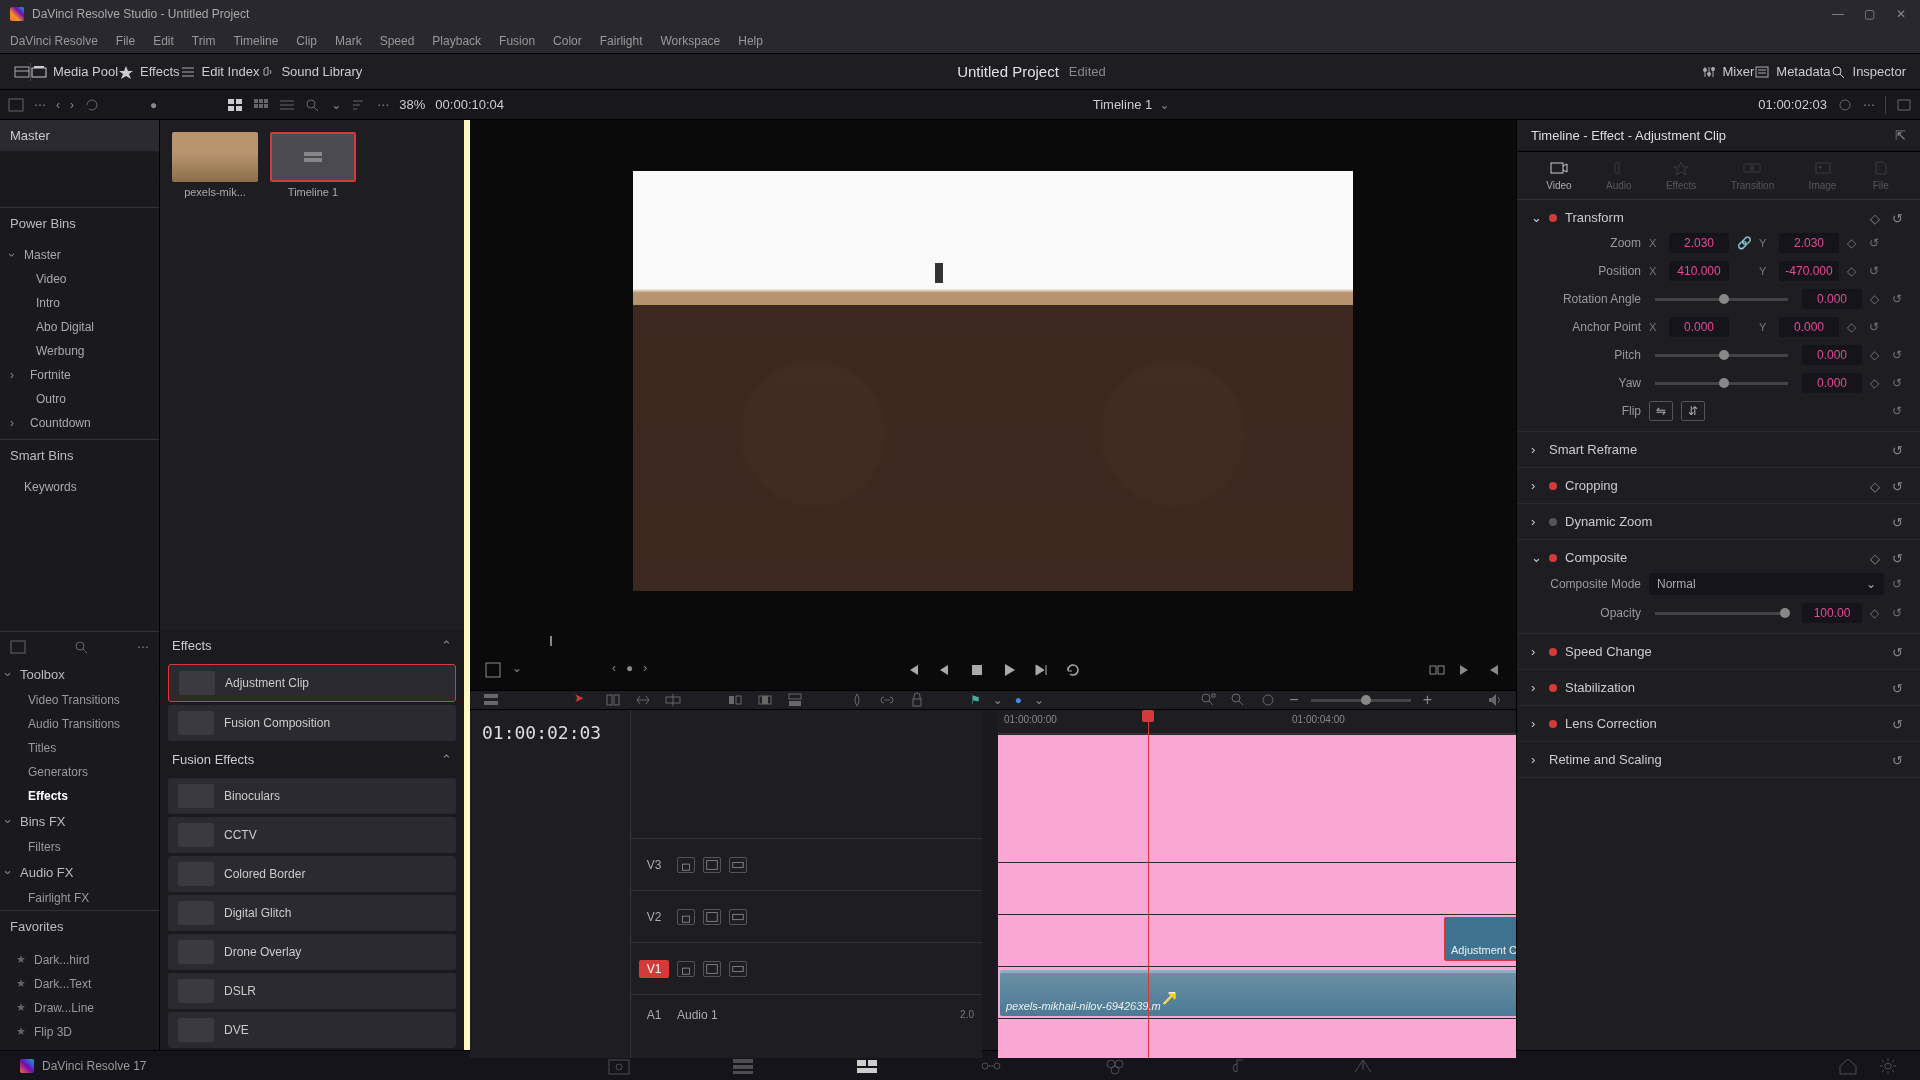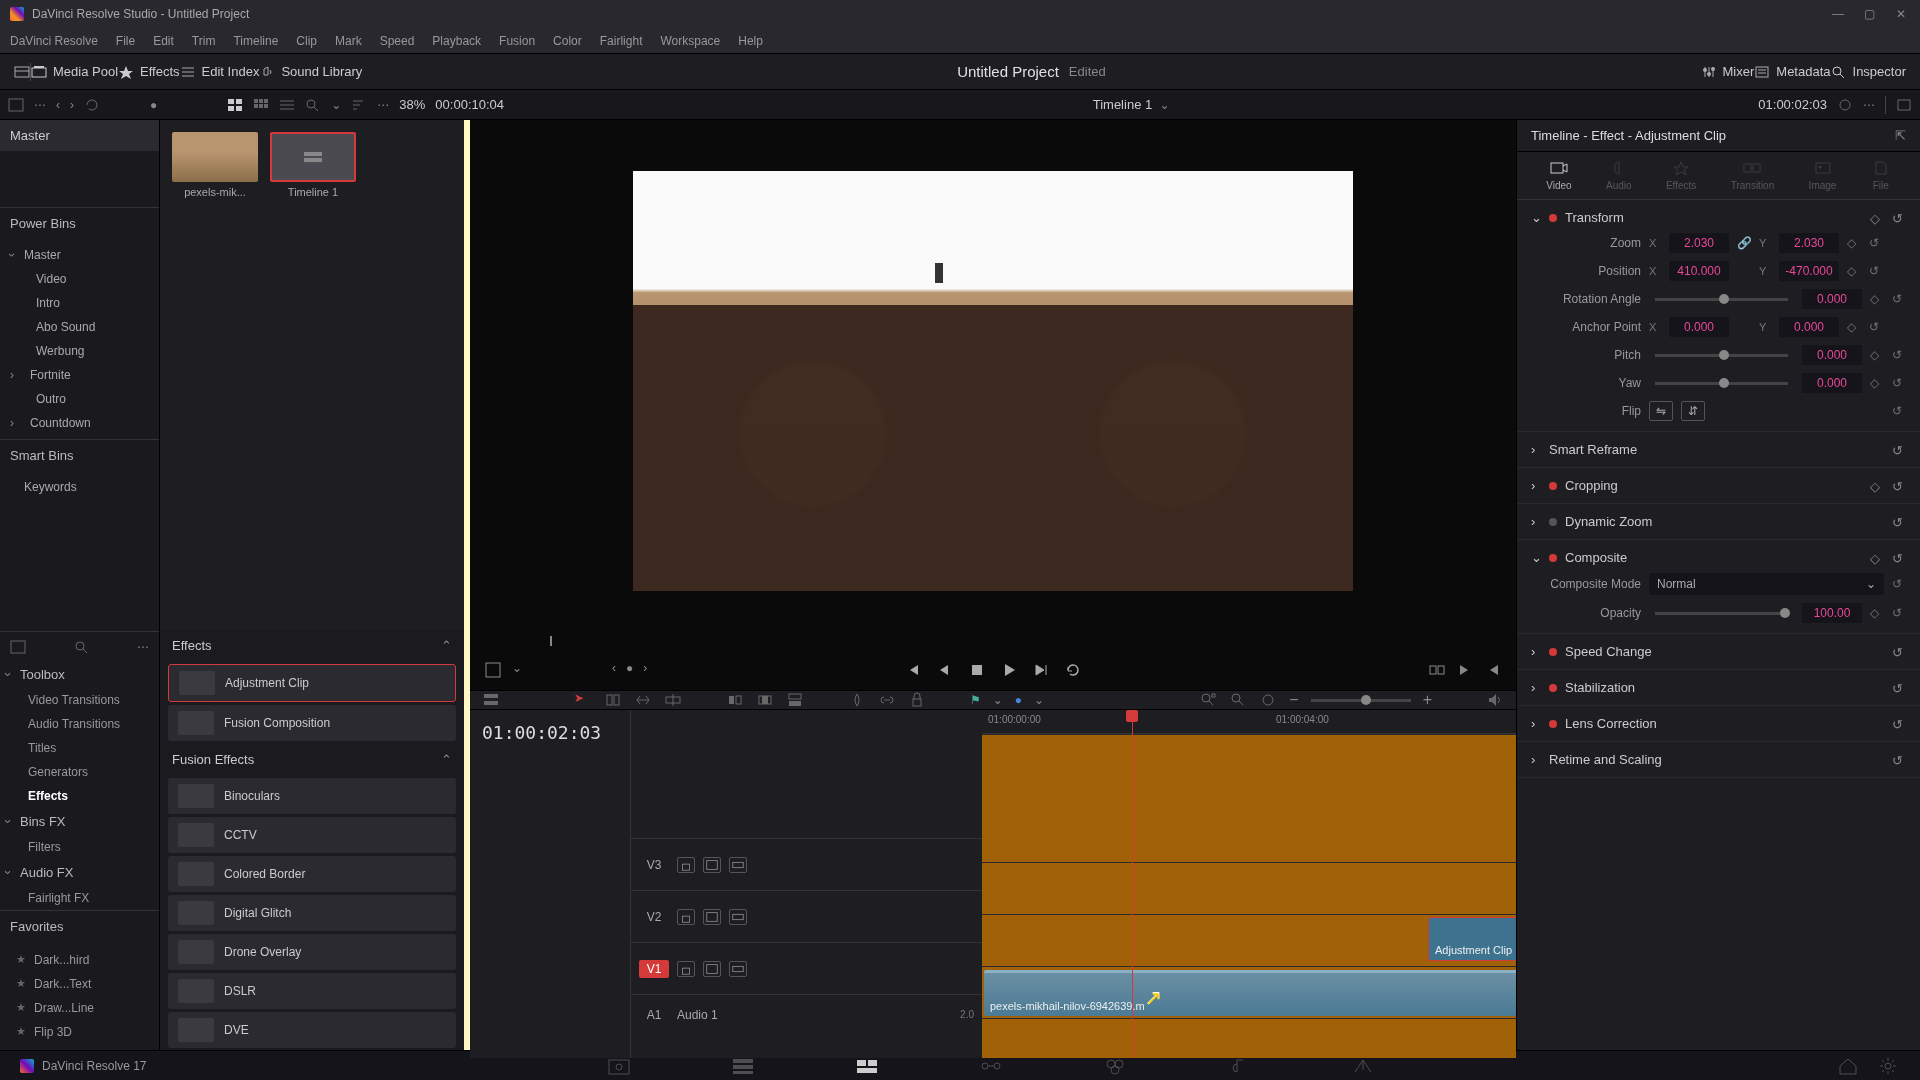--- a/index.html
+++ b/index.html
@@ -89,29 +89,29 @@
 .timeline-left { width: 512px; background: #1e1e22; display: flex; }
 .tl-timecode { width: 160px; padding: 12px; }
 .tl-bigtime { color: #ddd; font-size: 18px; font-family: monospace; }
 .tl-tracks-header { flex: 1; border-left: 1px solid #333; }
 .track-row { height: 52px; display: flex; align-items: center; border-top: 1px solid #333; padding: 0 8px; gap: 8px; }
 .track-spacer { height: 128px; }
 .track-label { width: 30px; text-align: center; color: #aaa; font-size: 12px; padding: 2px 4px; }
 .track-label.active { background: #d43a3a; color: #fff; border-radius: 2px; }
 .track-btn { width: 18px; height: 16px; border: 1px solid #555; border-radius: 2px; cursor: pointer; }
 
-.timeline-canvas { flex: 1; background: #a16207; position: relative; overflow: hidden; }
+.timeline-canvas { flex: 1; background: #f9a8d4; position: relative; overflow: hidden; margin-left: 16px; }
 .ruler { height: 24px; background: #1e1e22; position: relative; border-bottom: 1px solid #333; }
 .ruler-mark { position: absolute; top: 4px; color: #888; font-size: 10px; }
 .playhead { position: absolute; top: 0; bottom: 0; width: 1px; background: #d43a3a; left: 150px; z-index: 10; }
 .playhead::before { content: ''; position: absolute; top: 0; left: -6px; width: 12px; height: 12px; background: #d43a3a; border-radius: 2px; }
 .track-lane { height: 52px; border-top: 1px solid #2a2a2e; position: relative; }
 .track-spacer-lane { height: 128px; border-top: 1px solid #2a2a2e; }
 .clip { position: absolute; height: 46px; top: 3px; background: #4a7a95; border-radius: 2px; padding: 4px 6px; color: #eee; font-size: 11px; display: flex; align-items: flex-end; }
-.clip.video { background: linear-gradient(#6b8fa3, #4a7a95); border-top: 3px solid #8ab0c5; }
+.clip.video { background: linear-gradient(#6b8fa3, #4a7a95); border-top: 3px solid #8ab0c5; font-style: italic; }
 .clip.adjustment { background: #3e7390; border: 1.5px solid #d43a3a; height: 44px; top: 2px; }
 .cursor { position: absolute; left: 162px; top: 275px; width: 22px; height: 28px; z-index: 20; }
 .cursor::before { content: '↖'; color: #fff; font-size: 22px; position: absolute; transform: scaleX(-1); }
 .cursor::after { content: '↖'; color: #ffcc00; font-size: 20px; position: absolute; left: 1px; top: 1px; transform: scaleX(-1); }
 
 
 .inspector { width: 404px; background: #1e1e22; border-left: 1px solid #000; display: flex; flex-direction: column; }
 .insp-header { padding: 8px 14px; color: #ddd; font-size: 13px; border-bottom: 1px solid #000; display: flex; justify-content: space-between; align-items: center; }
 .insp-tabs { display: flex; justify-content: space-around; padding: 8px 12px; border-bottom: 1px solid #333; }
 .insp-tab { display: flex; flex-direction: column; align-items: center; gap: 4px; cursor: pointer; opacity: 0.4; }
@@ -320,21 +320,21 @@
 <div class="main">
 
   <div class="left-panel">
     <div class="panel-header">Master</div>
     <div style="height:56px"></div>
     <div class="section-header">Power Bins</div>
     <div class="bin-list">
       <div class="bin-item expandable">Master</div>
       <div class="bin-item" style="padding-left:36px">Video</div>
       <div class="bin-item" style="padding-left:36px">Intro</div>
-      <div class="bin-item" style="padding-left:36px">Abo Sound</div>
+      <div class="bin-item" style="padding-left:36px">Abo Digital</div>
       <div class="bin-item" style="padding-left:36px">Werbung</div>
       <div class="bin-item expandable collapsed" style="padding-left:30px">Fortnite</div>
       <div class="bin-item" style="padding-left:36px">Outro</div>
       <div class="bin-item expandable collapsed" style="padding-left:30px">Countdown</div>
     </div>
     <div class="section-header">Smart Bins</div>
     <div class="bin-list">
       <div class="bin-item">Keywords</div>
     </div>
     <div style="flex:1"></div>

